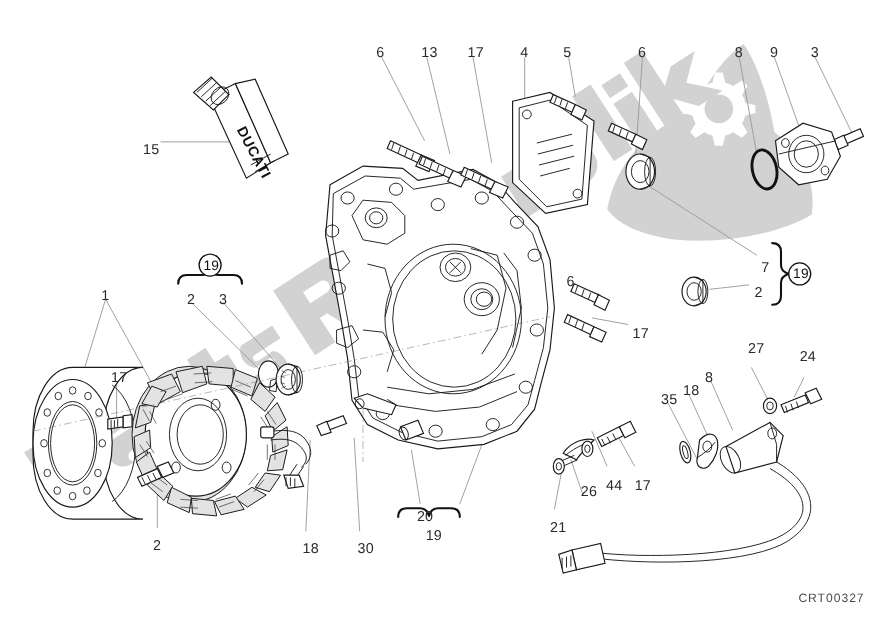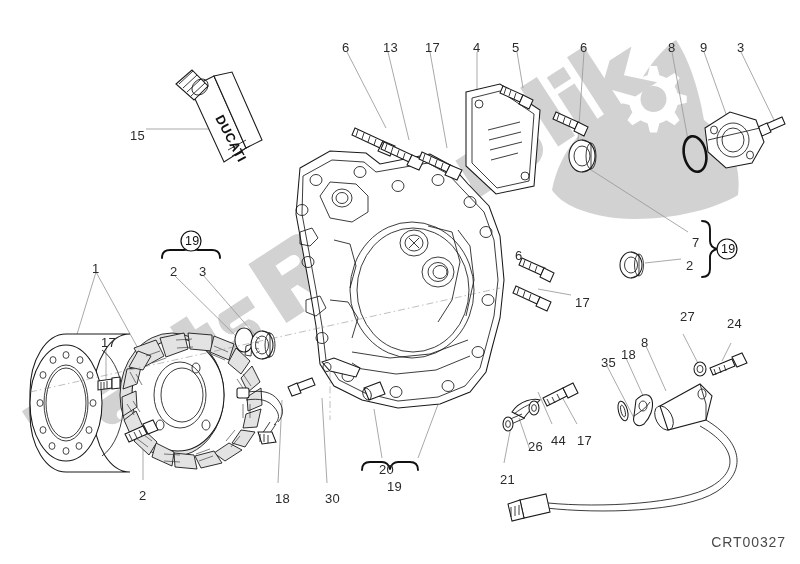--- a/index.html
+++ b/index.html
@@ -10,21 +10,21 @@
   }
   #sheet{position:absolute;inset:0;}
   .lbl{
     position:absolute;font-size:13px;color:#2b2b2b;
     font-family:"Liberation Sans", sans-serif;
     letter-spacing:.2px;line-height:1;white-space:nowrap;
     user-select:none;
   }
   .code{
     position:absolute;right:14px;bottom:14px;
-    font-size:14px;color:#4a4a4a;letter-spacing:.9px;
+    font-size:11px;color:#4a4a4a;letter-spacing:.9px;
     font-family:"Liberation Sans", sans-serif;
   }
   svg{position:absolute;left:0;top:0;}
   .wm{fill:#d2d2d2;}
   .wmTxt{fill:#d2d2d2;}
   .ln{stroke:#9a9a9a;stroke-width:.85;fill:none;}
   .pt{stroke:#1a1a1a;stroke-width:1.05;fill:#ffffff;}
   .pt2{stroke:#1a1a1a;stroke-width:.85;fill:none;}
   .ptg{stroke:#1a1a1a;stroke-width:.9;fill:#e3e3e3;}
   .brc{stroke:#111;stroke-width:1.9;fill:none;stroke-linecap:round;stroke-linejoin:round;}

